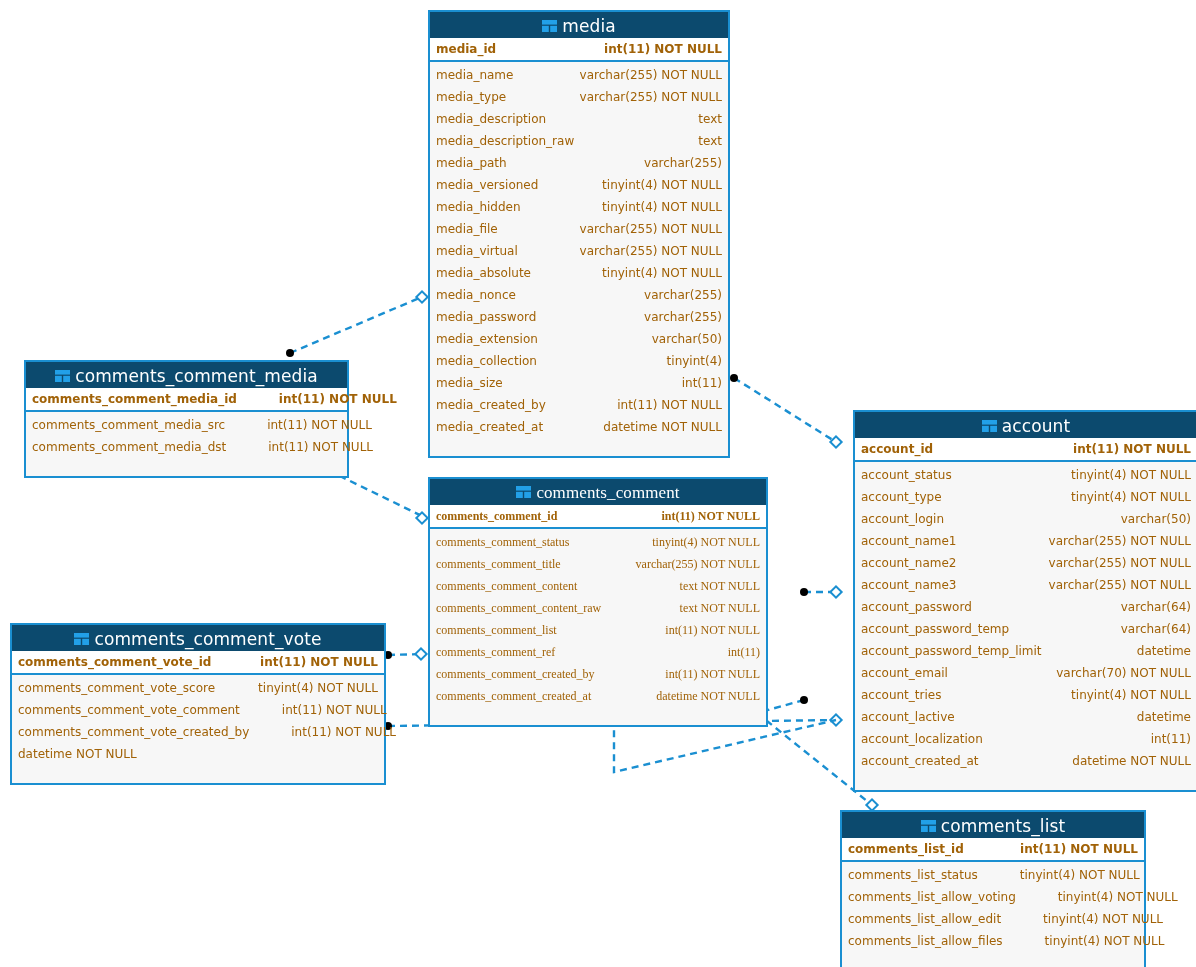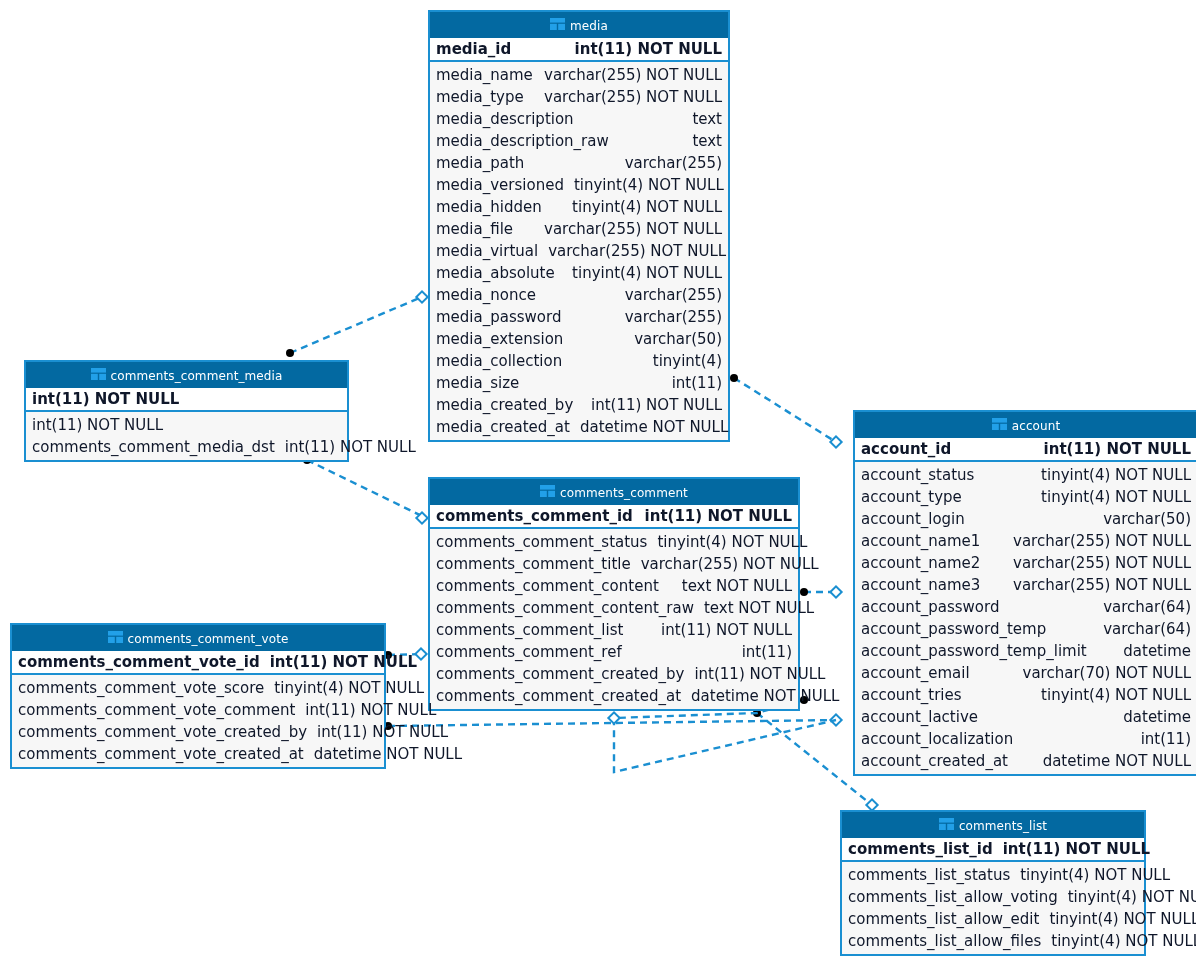--- a/index.html
+++ b/index.html
@@ -27,26 +27,26 @@
     pointer-events: none;
   }
   .table-box {
     position: absolute;
     box-sizing: border-box;
     border: 2px solid #1a8fd1;
     background: #f7f7f7;
     box-shadow: 0 0 0 0 rgba(0,0,0,0);
   }
   .tbl-header {
-    background: #0369a1;
+    background: #0c4a6e;
     color: #ffffff;
     height: 26px;
     line-height: 26px;
     text-align: center;
-    font-size: 12px;
+    font-size: 17px;
     white-space: nowrap;
     letter-spacing: 0.1px;
     position: relative;
   }
   .tbl-icon {
     display: inline-block;
     width: 15px;
     height: 12px;
     vertical-align: -1px;
     margin-right: 5px;
@@ -60,35 +60,36 @@
     border-bottom: 2px solid #1a8fd1;
     font-weight: bold;
   }
   .col-row {
     display: flex;
     justify-content: space-between;
     align-items: center;
     height: 22px;
     line-height: 22px;
     padding: 0 6px;
-    font-size: 15px;
-    color: #0f172a;
+    font-size: 12px;
+    color: #a16207;
     white-space: nowrap;
+    gap: 32px;
   }
   .col-name {
     text-align: left;
     padding-right: 10px;
   }
   .col-type {
     text-align: left;
   }
   .body-rows {
     background: #f7f7f7;
     padding-top: 2px;
-    padding-bottom: 2px;
+    padding-bottom: 18px;
   }
   .body-rows .col-row {
     height: 22px;
     line-height: 22px;
   }
 </style>
 </head>
 <body>
 
 <div id="canvas">
@@ -232,25 +233,27 @@
       <span class="tbl-icon">
         <svg width="15" height="12" viewBox="0 0 15 12" xmlns="http://www.w3.org/2000/svg">
           <rect x="0" y="0" width="15" height="4.6" fill="#22a0e8"></rect>
           <rect x="0" y="5.8" width="6.8" height="6.2" fill="#22a0e8"></rect>
           <rect x="8.2" y="5.8" width="6.8" height="6.2" fill="#22a0e8"></rect>
         </svg>
       </span><span class="tbl-title">comments_comment_media</span>
     </div>
     <div class="pk-row">
       <div class="col-row">
-        <span class="col-type">int(11) NOT NULL</span>
-      </div>
-    </div>
-    <div class="body-rows">
-  <div class="col-row">
+        <span class="col-name">comments_comment_media_id</span>
+        <span class="col-type">int(11) NOT NULL</span>
+      </div>
+    </div>
+    <div class="body-rows">
+  <div class="col-row">
+    <span class="col-name">comments_comment_media_src</span>
     <span class="col-type">int(11) NOT NULL</span>
   </div>
 
   <div class="col-row">
     <span class="col-name">comments_comment_media_dst</span>
     <span class="col-type">int(11) NOT NULL</span>
   </div>
 </div>
   </div>
 
@@ -336,21 +339,21 @@
     <span class="col-type">int(11)</span>
   </div>
 
   <div class="col-row">
     <span class="col-name">account_created_at</span>
     <span class="col-type">datetime NOT NULL</span>
   </div>
 </div>
   </div>
 
-  <div class="table-box" style="left: 428px; top: 477px; width: 372px;">
+  <div class="table-box" style="left: 428px; top: 477px; width: 340px; font-family: Liberation Serif, serif;">
     <div class="tbl-header">
       <span class="tbl-icon">
         <svg width="15" height="12" viewBox="0 0 15 12" xmlns="http://www.w3.org/2000/svg">
           <rect x="0" y="0" width="15" height="4.6" fill="#22a0e8"></rect>
           <rect x="0" y="5.8" width="6.8" height="6.2" fill="#22a0e8"></rect>
           <rect x="8.2" y="5.8" width="6.8" height="6.2" fill="#22a0e8"></rect>
         </svg>
       </span><span class="tbl-title">comments_comment</span>
     </div>
     <div class="pk-row">
@@ -428,21 +431,20 @@
     <span class="col-name">comments_comment_vote_comment</span>
     <span class="col-type">int(11) NOT NULL</span>
   </div>
 
   <div class="col-row">
     <span class="col-name">comments_comment_vote_created_by</span>
     <span class="col-type">int(11) NOT NULL</span>
   </div>
 
   <div class="col-row">
-    <span class="col-name">comments_comment_vote_created_at</span>
     <span class="col-type">datetime NOT NULL</span>
   </div>
 </div>
   </div>
 
   <div class="table-box" style="left: 840px; top: 810px; width: 306px;">
     <div class="tbl-header">
       <span class="tbl-icon">
         <svg width="15" height="12" viewBox="0 0 15 12" xmlns="http://www.w3.org/2000/svg">
           <rect x="0" y="0" width="15" height="4.6" fill="#22a0e8"></rect>

